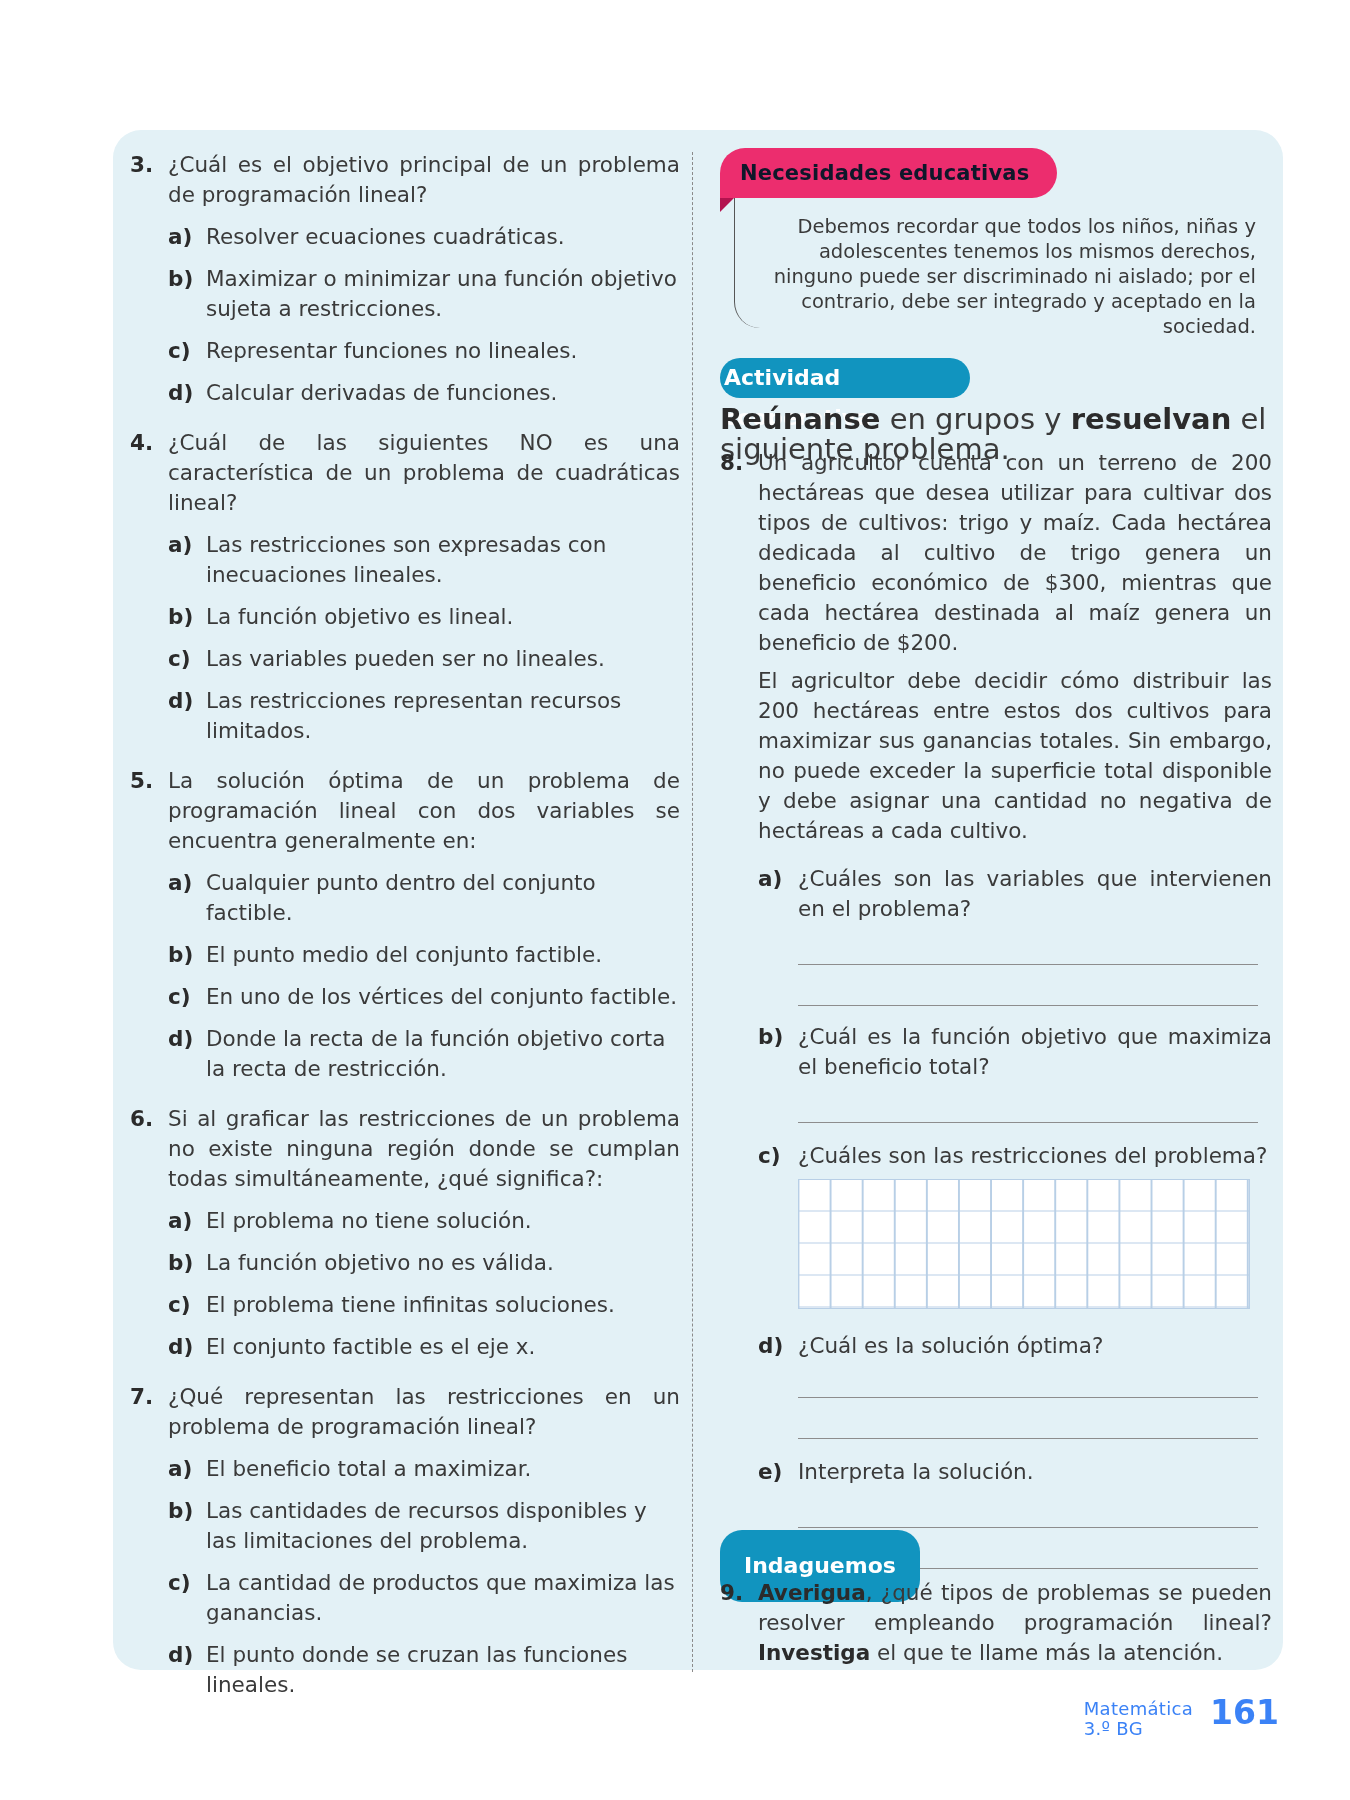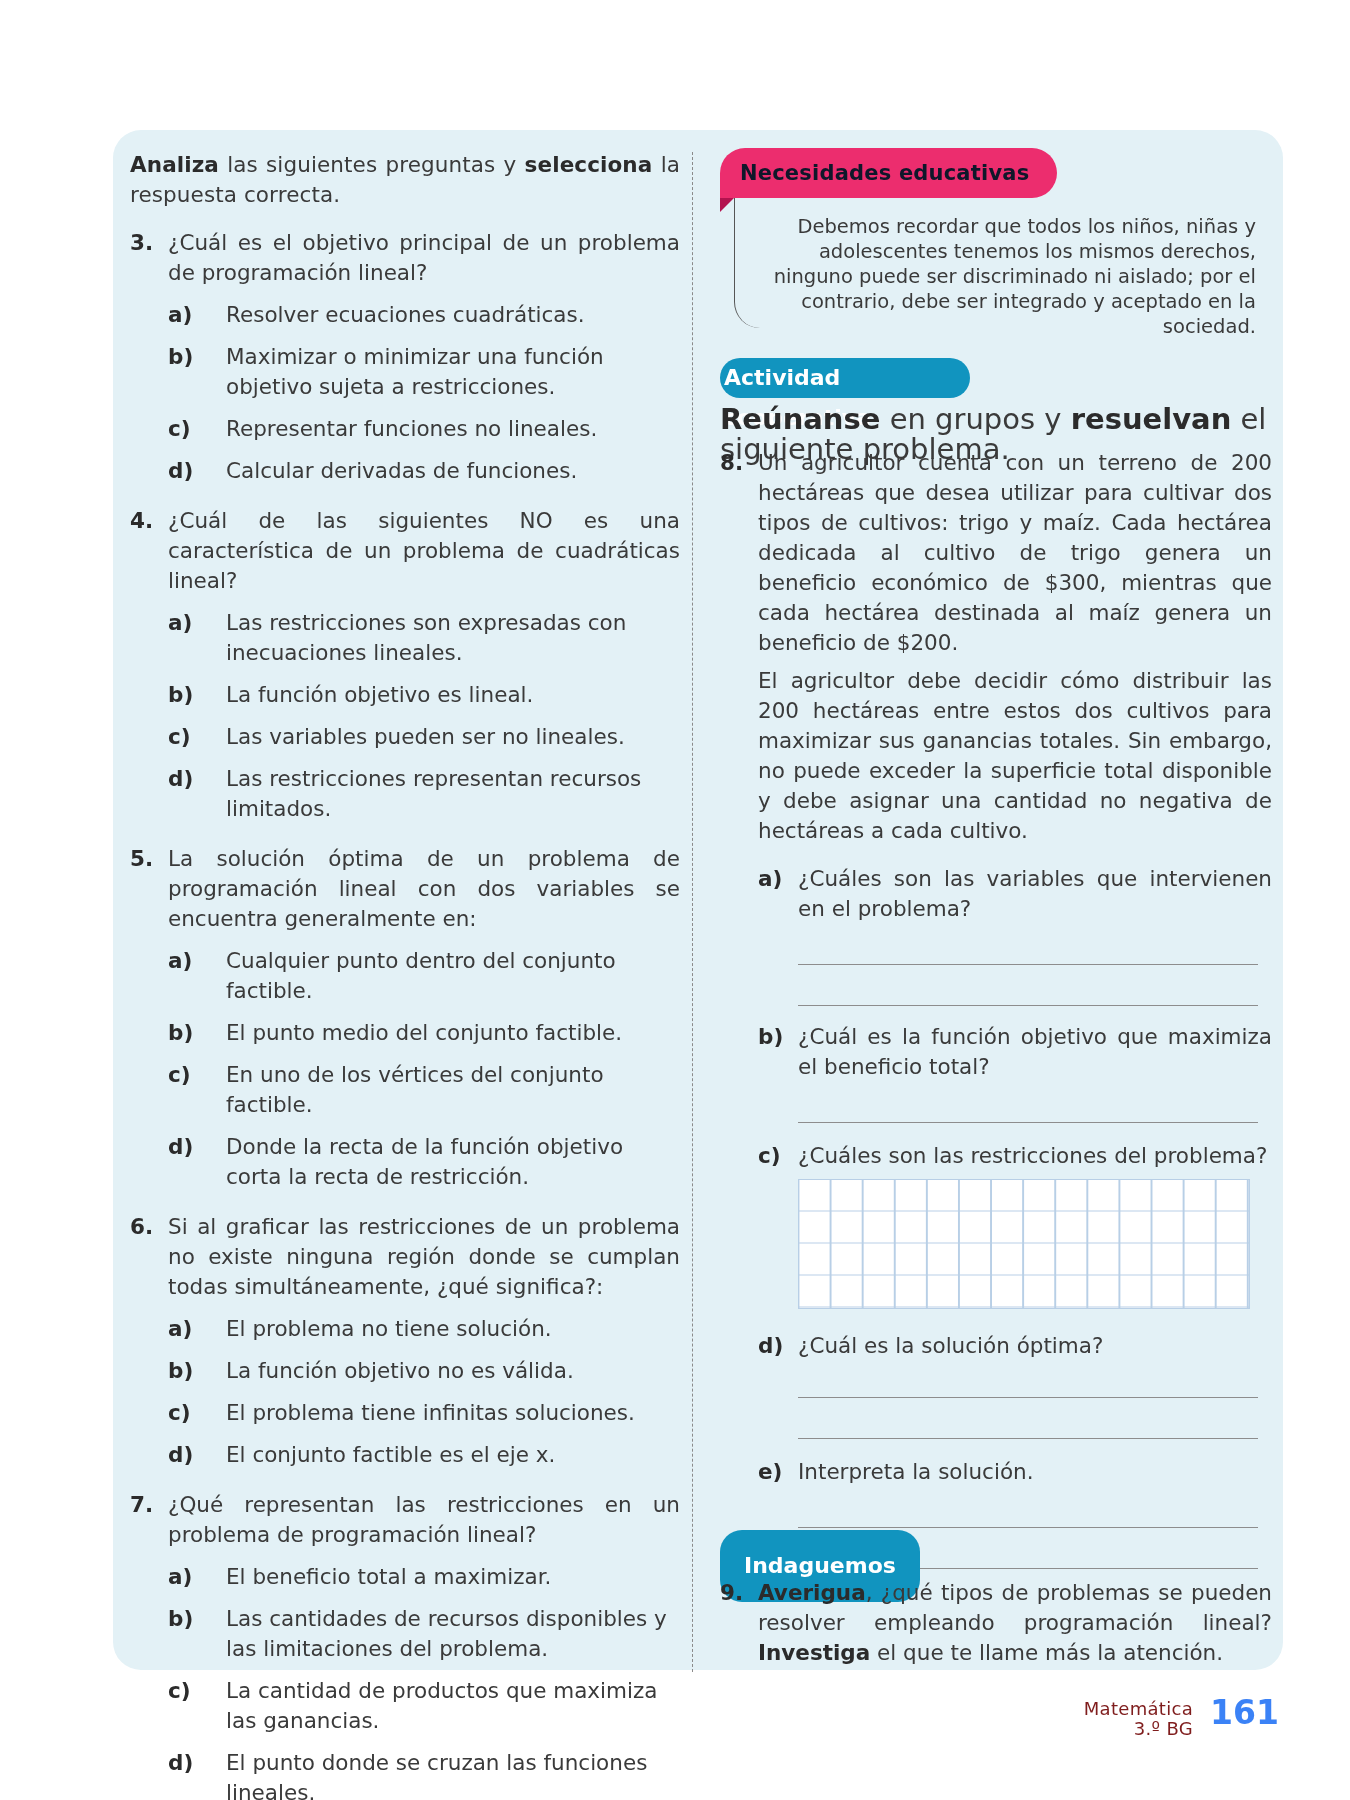--- a/index.html
+++ b/index.html
@@ -21,21 +21,21 @@
 
   .intro { font-size:21.5px; line-height:30px; text-align:justify; margin:0 0 18px 0; letter-spacing:0.1px; }
   b, .bold { font-weight:bold; color:#2b2b2b; }
 
   .q { display:flex; font-size:21.5px; line-height:30px; margin-bottom:12px; }
   .q .num { width:38px; flex:0 0 38px; font-weight:bold; color:#2b2b2b; }
   .q .txt { flex:1; text-align:justify; }
 
   .opt { display:flex; font-size:21.5px; line-height:30px; margin-left:38px; margin-bottom:12px; }
   .opt .lt { width:38px; flex:0 0 38px; font-weight:bold; color:#2b2b2b; }
-  .opt .txt { flex:1;margin-left:20px; }
+  .opt .txt { flex:1; }
   .qblock { margin-bottom:20px; }
 
   
   .ne-tag {
     position:absolute; left:0; top:0; height:50px; padding:0 28px 0 20px;
     background:#ec2d6e; color:#0f172a; border-radius:0 26px 26px 26px;
     border-top-left-radius:26px; border-bottom-left-radius:0;
     font-weight:bold; font-size:21px; line-height:50px; letter-spacing:0.2px;
   }
   .ne-fold {
@@ -71,33 +71,30 @@
     background-image:
       linear-gradient(to right, #b8cfe6 1.5px, transparent 1.5px),
       linear-gradient(to bottom, #b8cfe6 1.5px, transparent 1.5px);
     background-size:32.1px 32px;
     background-position:-1.5px -1.5px;
   }
 
   .pill-ind { position:absolute; left:0; top:1382px; }
   .p9 { position:absolute; left:0; top:1430px; width:552px; }
 
-  .footer-subject { position:absolute; right:157px; top:1699px; text-align:right; font-size:18px; line-height:20px; color:#7f1d1d; letter-spacing:0.3px; }
+  .footer-subject { position:absolute; right:157px; top:1699px; text-align:left; font-size:18px; line-height:20px; color:#3b82f6; letter-spacing:0.3px; }
   .footer-page { position:absolute; left:1210px; top:1693px; font-size:33px; font-weight:bold; color:#3b82f6; }
 </style>
 </head>
 <body>
 
 <div class="panel"></div>
 <div class="divider"></div>
 
 <div class="col-left">
-  <p class="intro">
-    <b>Analiza</b><span> las siguientes preguntas y </span><b>selecciona</b><span> la respuesta correcta.</span>
-  </p>
 
   <div class="qblock">
     <div class="q">
         <span class="num">3.</span>
         <span class="txt">¿Cuál es el objetivo principal de un problema de programación lineal?</span>
       </div>
     <div class="opt">
         <span class="lt">a)</span>
         <span class="txt">Resolver ecuaciones cuadráticas.</span>
       </div>

